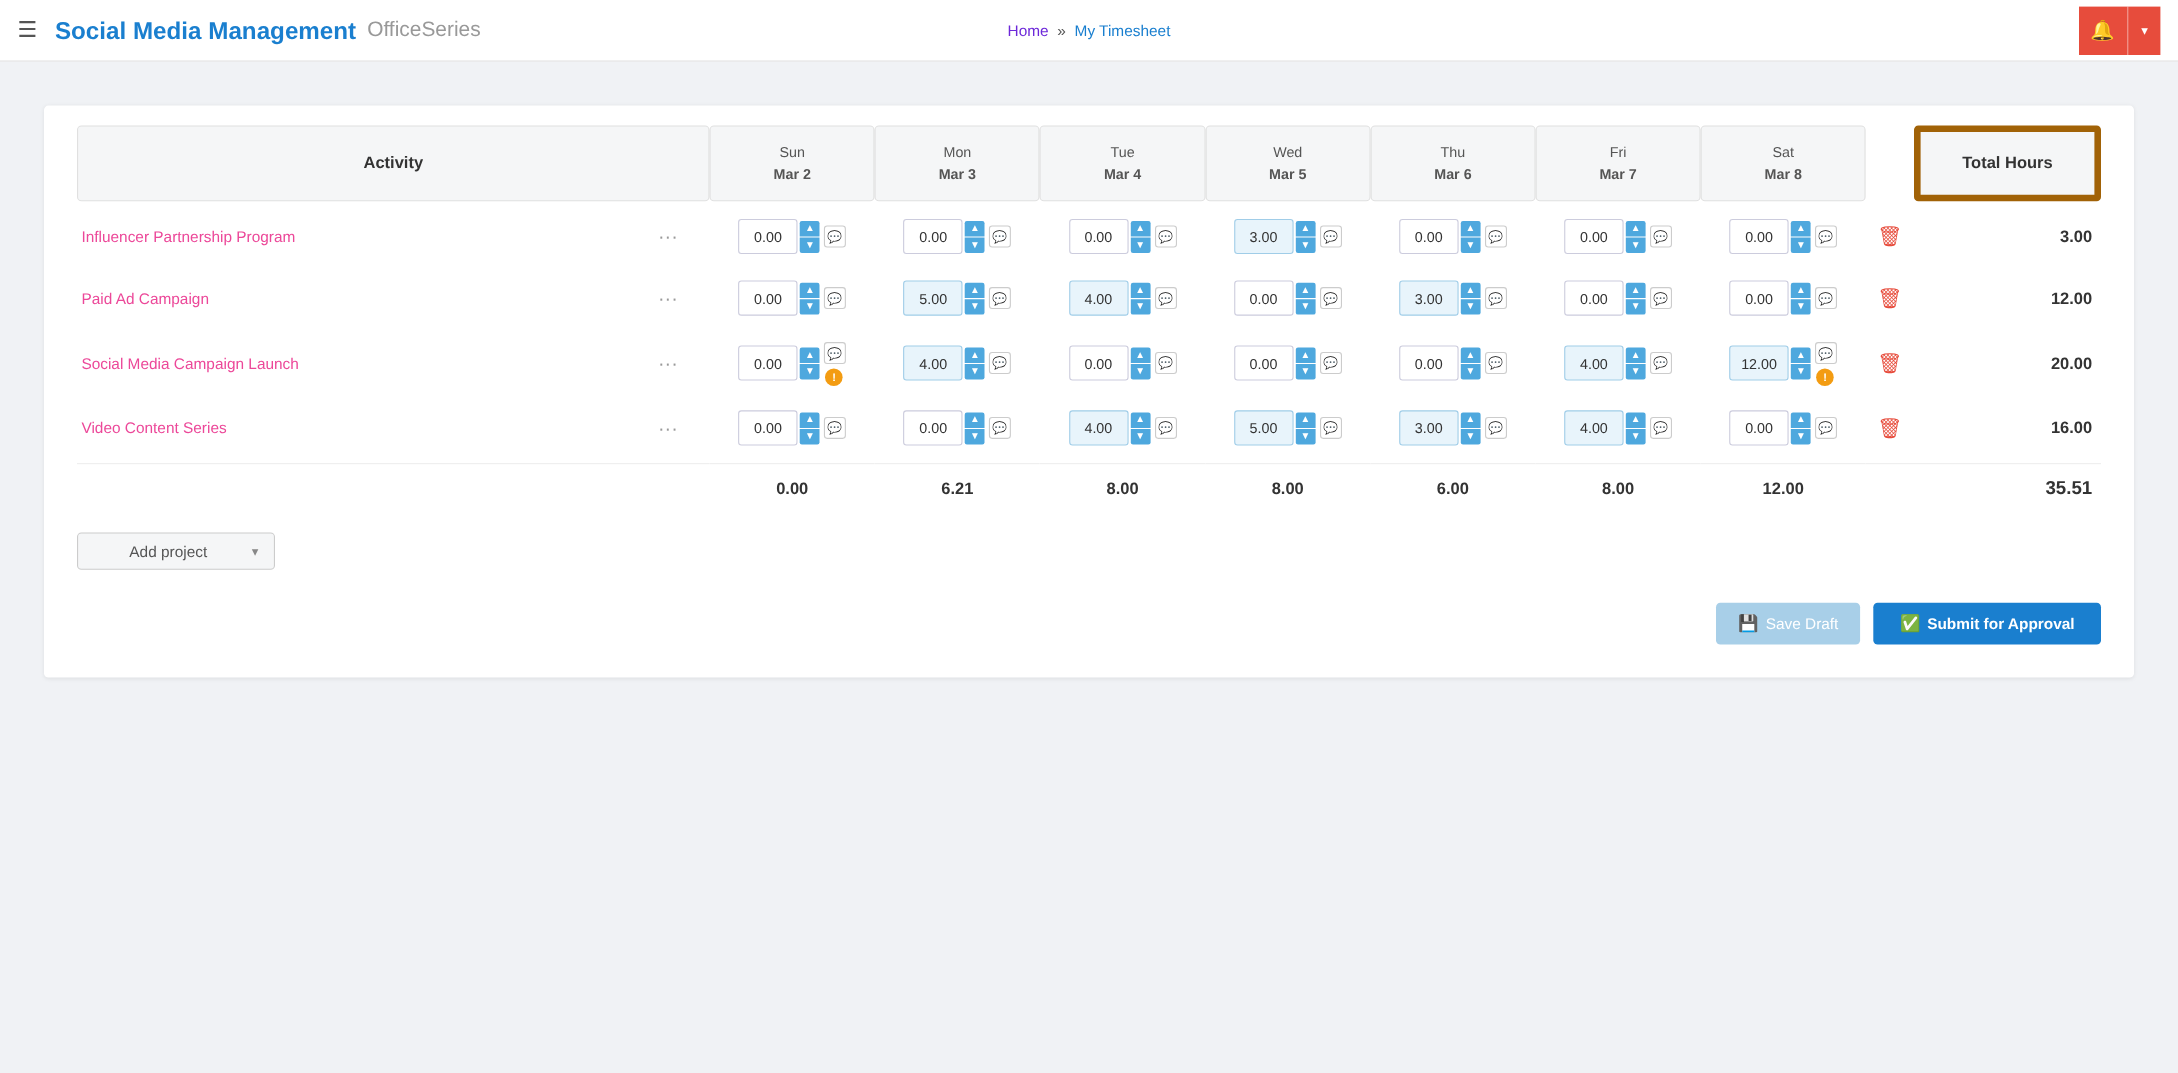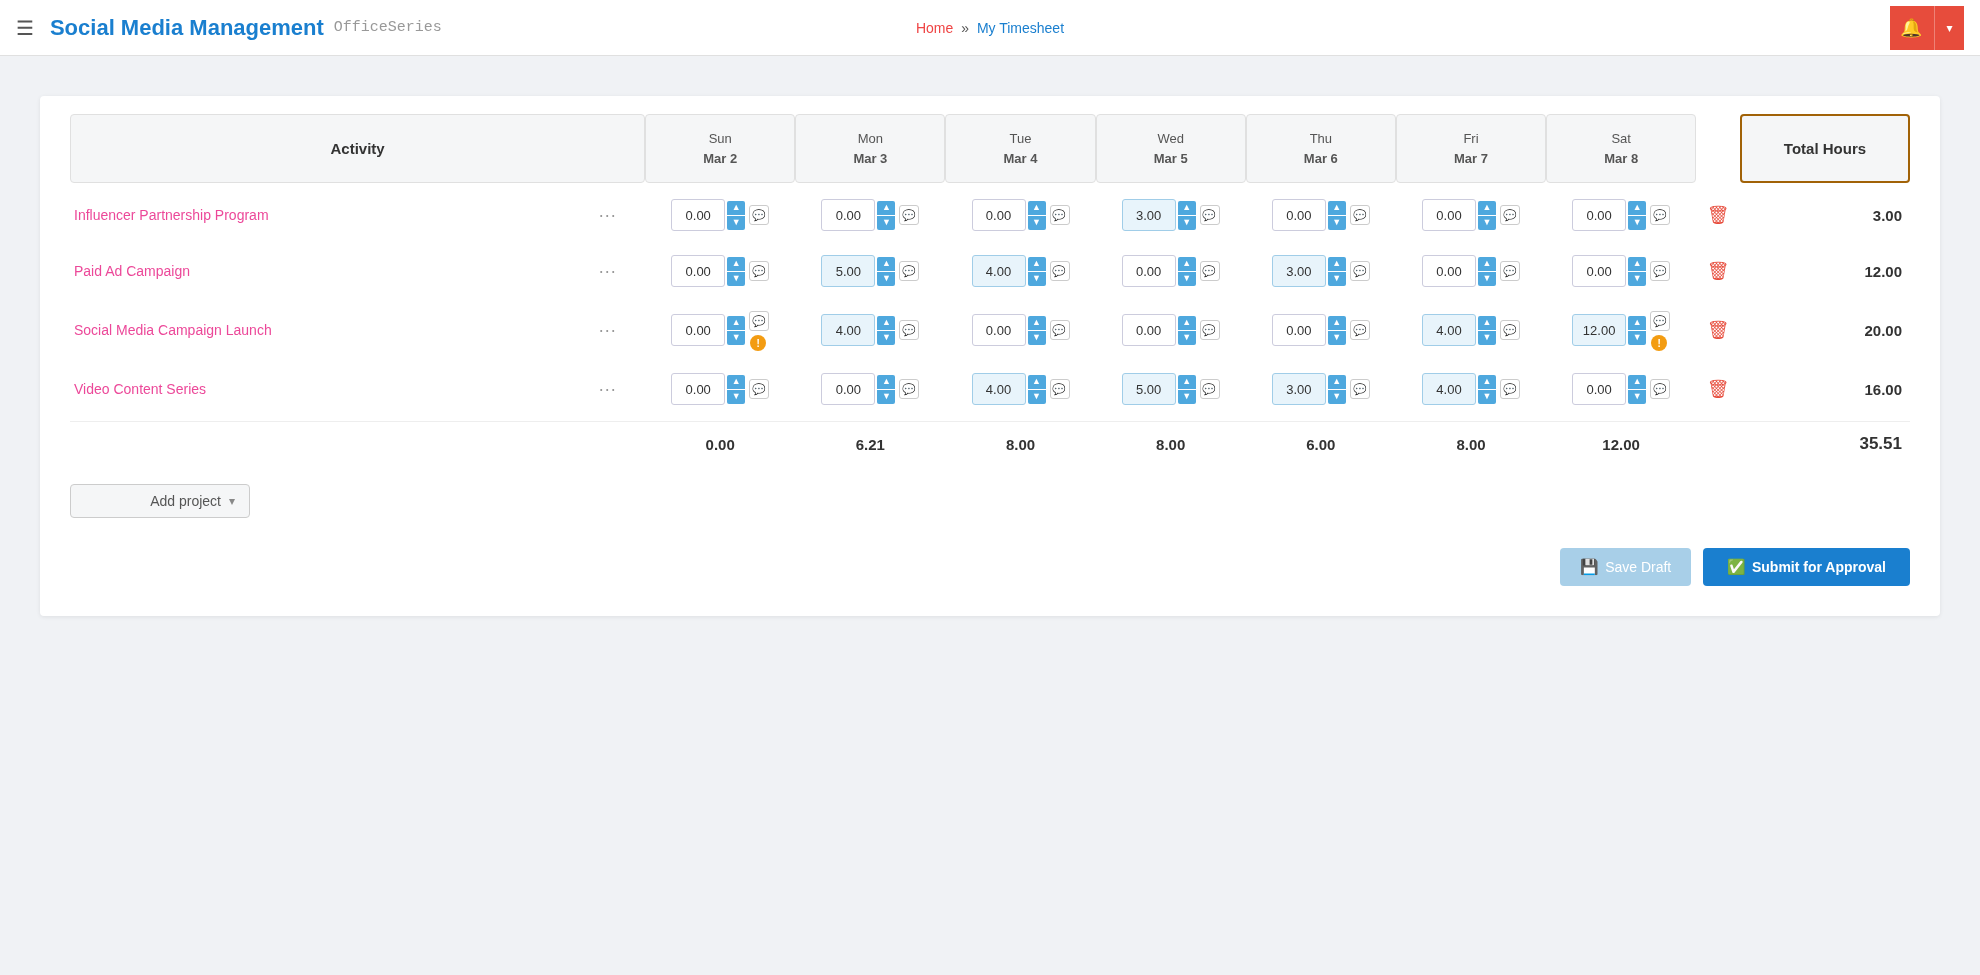--- a/index.html
+++ b/index.html
@@ -6,42 +6,42 @@
     body { font-family: -apple-system, BlinkMacSystemFont, 'Segoe UI', sans-serif; background: #f0f2f5; min-height: 975px; }
 
     
     .header {
       display: flex; align-items: center; background: #fff;
       border-bottom: 1px solid #e0e0e0; padding: 0 16px; height: 56px;
       position: relative;
     }
     .header-menu-icon { cursor: pointer; margin-right: 16px; color: #555; font-size: 20px; }
     .header-title { font-size: 22px; font-weight: 700; color: #1a7fcf; margin-right: 10px; }
-    .header-subtitle { font-size: 15px; color: #999; margin-right: auto; font-family: Liberation Mono, monospace; }
+    .header-subtitle { font-size: 19px; color: #999; margin-right: auto; }
     .header-nav { position: absolute; left: 50%; transform: translateX(-50%); font-size: 14px; }
-    .header-nav a { color: #ef4444; text-decoration: none; }
+    .header-nav a { color: #6d28d9; text-decoration: none; }
     .header-nav .sep { color: #555; margin: 0 4px; }
     .header-nav .current { color: #1a7fcf; font-weight: 500; text-align: center; }
     .header-actions { display: flex; margin-left: auto; gap: 0; }
     .header-bell { background: #e74c3c; color: #fff; border: none; width: 44px; height: 44px; display: flex; align-items: center; justify-content: center; cursor: pointer; font-size: 18px; }
     .header-dropdown { background: #e74c3c; color: #fff; border: none; border-left: 1px solid rgba(255,255,255,0.3); width: 30px; height: 44px; display: flex; align-items: center; justify-content: center; cursor: pointer; font-size: 12px; }
 
     
     .main { padding: 40px 40px; }
     .card { background: #fff; border-radius: 4px; padding: 18px 30px 30px; box-shadow: 0 1px 4px rgba(0,0,0,0.08); }
 
     
     .timesheet-table { width: 100%; border-collapse: separate; border-spacing: 0; }
 
     
     .th-activity { background: #f5f6f7; border: 1px solid #e0e0e0; border-radius: 4px; padding: 20px 16px; text-align: center; font-weight: 700; font-size: 15px; color: #333; min-width: 340px; }
     .th-day { background: #f5f6f7; border: 1px solid #e0e0e0; border-radius: 4px; padding: 14px 10px; text-align: center; font-size: 13px; color: #555; min-width: 100px; line-height: 1.5; }
     .th-day .day-name { display: block; font-weight: 400; }
     .th-day .day-date { display: block; font-weight: 700; }
-    .th-total { background: #f5f6f7; border: 2px solid #a16207; border-radius: 4px; padding: 14px 10px; text-align: center; font-weight: 700; font-size: 15px; color: #333; min-width: 110px; }
+    .th-total { background: #f5f6f7; border: 6px solid #a16207; border-radius: 4px; padding: 14px 10px; text-align: center; font-weight: 700; font-size: 15px; color: #333; min-width: 110px; }
 
     
     .td-activity { padding: 10px 8px 10px 4px; font-size: 14px; color: #333; vertical-align: middle; }
     .activity-name { font-size: 14px; color: #ec4899; }
     .td-dots { padding: 0 4px; vertical-align: middle; color: #999; font-size: 18px; cursor: pointer; }
     .td-cell { padding: 8px 4px; vertical-align: middle; text-align: center; }
     .td-total { padding: 8px 4px; vertical-align: middle; text-align: right; font-weight: 700; font-size: 15px; color: #333; padding-right: 8px; }
     .td-delete { padding: 4px; vertical-align: middle; text-align: center; }
 
     
@@ -79,21 +79,21 @@
     .tr-summary td { padding: 12px 4px; font-weight: 700; font-size: 15px; color: #333; border-top: 1px solid #eee; }
     .tr-summary .sum-label { padding-left: 4px; }
     .tr-summary .sum-total { text-align: right; padding-right: 8px; font-size: 17px; color: #333; }
 
     
     .add-project-btn {
       display: flex; align-items: center; border: 1px solid #ccc; border-radius: 4px;
       background: #f5f6f7; padding: 8px 14px; font-size: 14px; color: #555; cursor: pointer;
       gap: 8px; min-width: 180px;
     }
-    .add-project-btn .ap-text { flex: 1; text-align: right; }
+    .add-project-btn .ap-text { flex: 1; text-align: center; }
     .add-project-btn .ap-arrow { font-size: 12px; color: #888; }
 
     
     .footer-btns { display: flex; justify-content: flex-end; gap: 12px; margin-top: 30px; }
     .btn-save-draft {
       display: flex; align-items: center; gap: 6px;
       background: #a8cfe8; color: #fff; border: none; border-radius: 4px;
       padding: 10px 20px; font-size: 14px; cursor: pointer; font-weight: 500;
     }
     .btn-submit {

